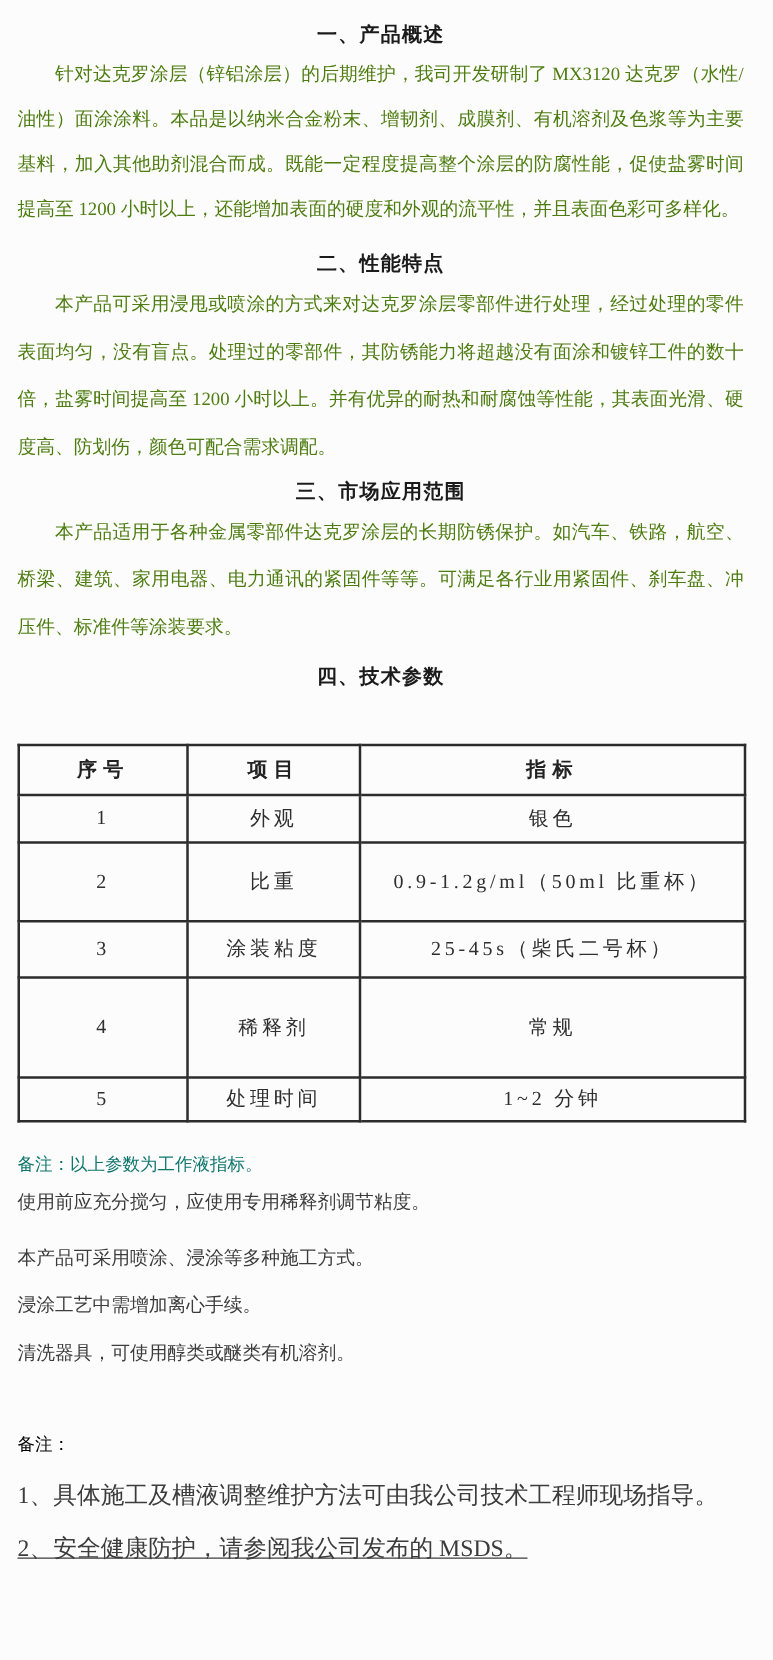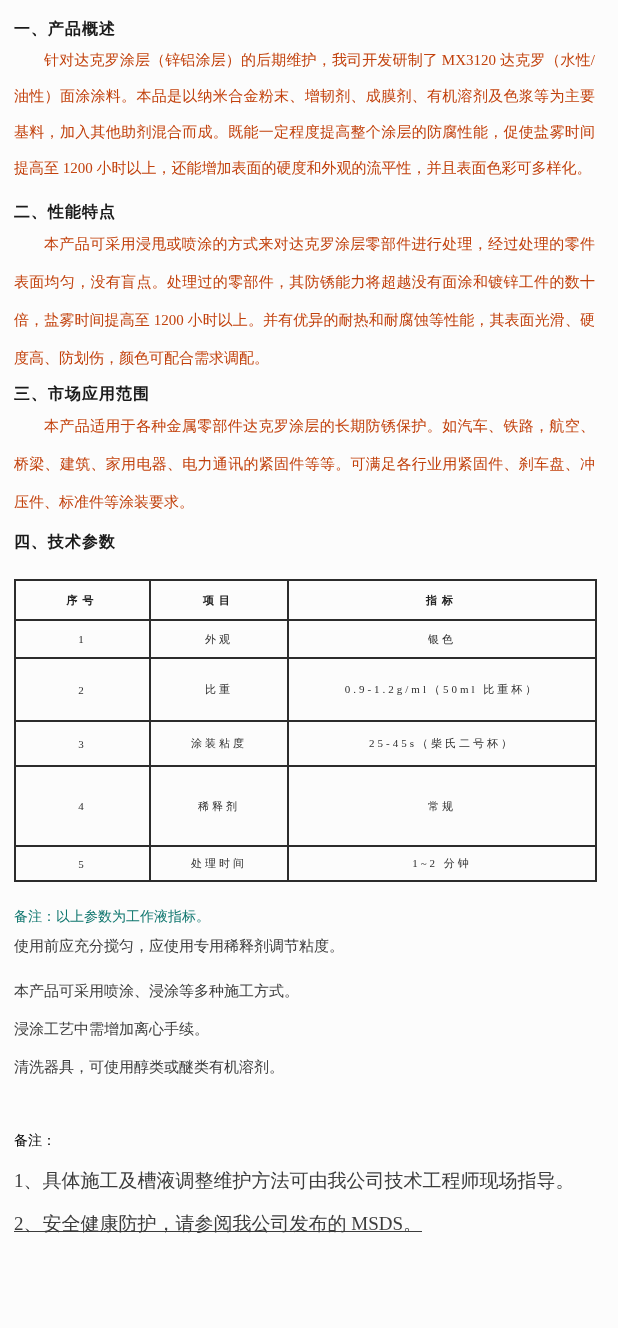--- a/index.html
+++ b/index.html
@@ -15,42 +15,43 @@
     color: #3c3c3c;
     overflow: hidden;
   }
   .sec-heading {
     margin: 0;
     font-size: 16px;
     font-weight: bold;
     line-height: 26px;
     color: #1b1b1b;
     letter-spacing: 1px;
+    text-align: center;
   }
   .h1-first { margin-top: 16px; }
   .h2-m { margin-top: 13px; }
   .h3-m { margin-top: 4px; }
   .h4-m { margin-top: 8px; }
   .h5-m { margin-top: 21px; }
   .body-p {
     margin: 0;
     font-size: 15px;
     text-align: justify;
     text-indent: 2em;
-    color: #c2410c;
+    color: #4d7c0f;
   }
   .lh36 { line-height: 36px; }
   .lh38 { line-height: 38px; }
   .spec-table {
-    margin-top: 24px;
+    margin-top: 40px;
     border-collapse: collapse;
     table-layout: fixed;
     width: 581px;
     color: #2f2f2f;
-    font-size: 11px;
+    font-size: 16px;
   }
   .spec-table th, .spec-table td {
     border: 2px solid #2c2c2c;
     text-align: center;
     vertical-align: middle;
     padding: 0;
     letter-spacing: 3px;
     overflow: hidden;
   }
   .spec-table th { font-weight: bold; letter-spacing: 5px; color: #222; }

